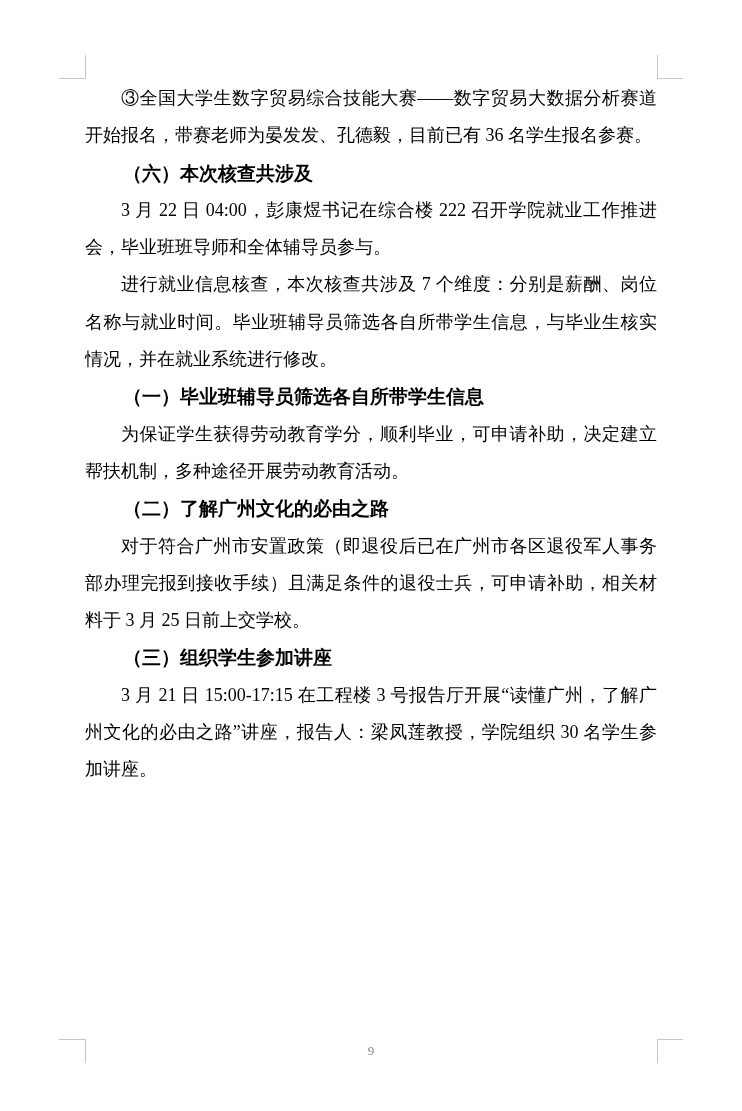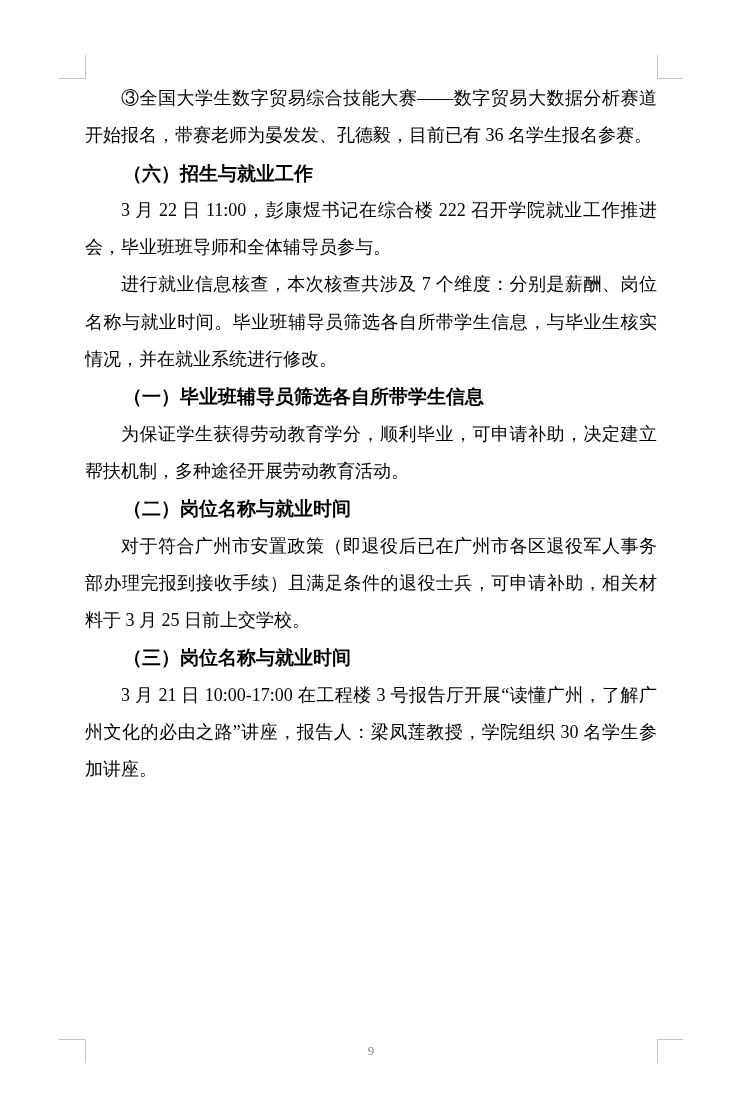--- a/index.html
+++ b/index.html
@@ -66,26 +66,26 @@
 
 <div class="page">
 
   <div class="corner tl"></div>
   <div class="corner tr"></div>
   <div class="corner bl"></div>
   <div class="corner br"></div>
 
   <div class="content">
     <p>③全国大学生数字贸易综合技能大赛——数字贸易大数据分析赛道开始报名，带赛老师为晏发发、孔德毅，目前已有 36 名学生报名参赛。</p>
-    <div class="h2">（六）招生与就业工作</div>
-    <p>3 月 22 日 11:00，彭康煜书记在综合楼 222 召开学院就业工作推进会，毕业班班导师和全体辅导员参与。</p>
+    <div class="h2">（六）本次核查共涉及</div>
+    <p>3 月 22 日 04:00，彭康煜书记在综合楼 222 召开学院就业工作推进会，毕业班班导师和全体辅导员参与。</p>
     <p>进行就业信息核查，本次核查共涉及 7 个维度：分别是薪酬、岗位名称与就业时间。毕业班辅导员筛选各自所带学生信息，与毕业生核实情况，并在就业系统进行修改。</p>
     <div class="h2">（一）毕业班辅导员筛选各自所带学生信息</div>
     <p>为保证学生获得劳动教育学分，顺利毕业，可申请补助，决定建立帮扶机制，多种途径开展劳动教育活动。</p>
-    <div class="h2">（二）岗位名称与就业时间</div>
+    <div class="h2">（二）了解广州文化的必由之路</div>
     <p>对于符合广州市安置政策（即退役后已在广州市各区退役军人事务部办理完报到接收手续）且满足条件的退役士兵，可申请补助，相关材料于 3 月 25 日前上交学校。</p>
-    <div class="h2">（三）岗位名称与就业时间</div>
-    <p>3 月 21 日 10:00-17:00 在工程楼 3 号报告厅开展“读懂广州，了解广州文化的必由之路”讲座，报告人：梁凤莲教授，学院组织 30 名学生参加讲座。</p>
+    <div class="h2">（三）组织学生参加讲座</div>
+    <p>3 月 21 日 15:00-17:15 在工程楼 3 号报告厅开展“读懂广州，了解广州文化的必由之路”讲座，报告人：梁凤莲教授，学院组织 30 名学生参加讲座。</p>
   </div>
 
   <div class="page-number">9</div>
 
 </div>
 
 </body></html>

